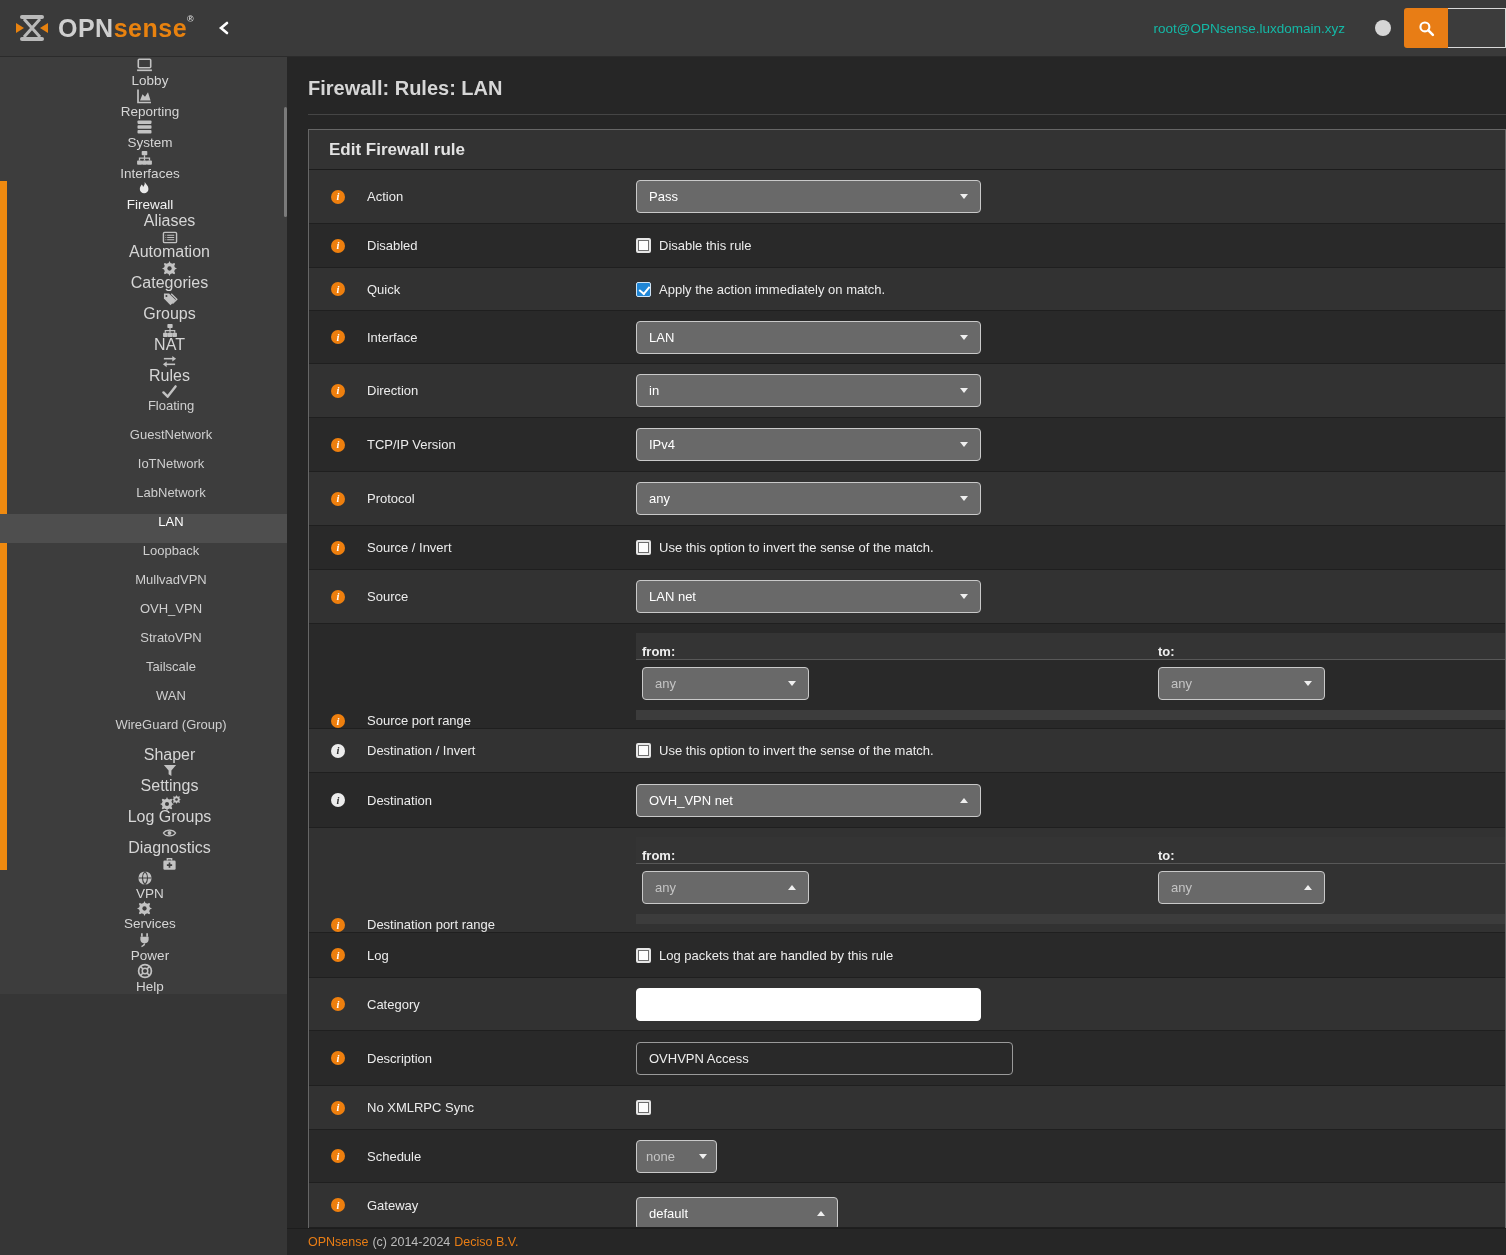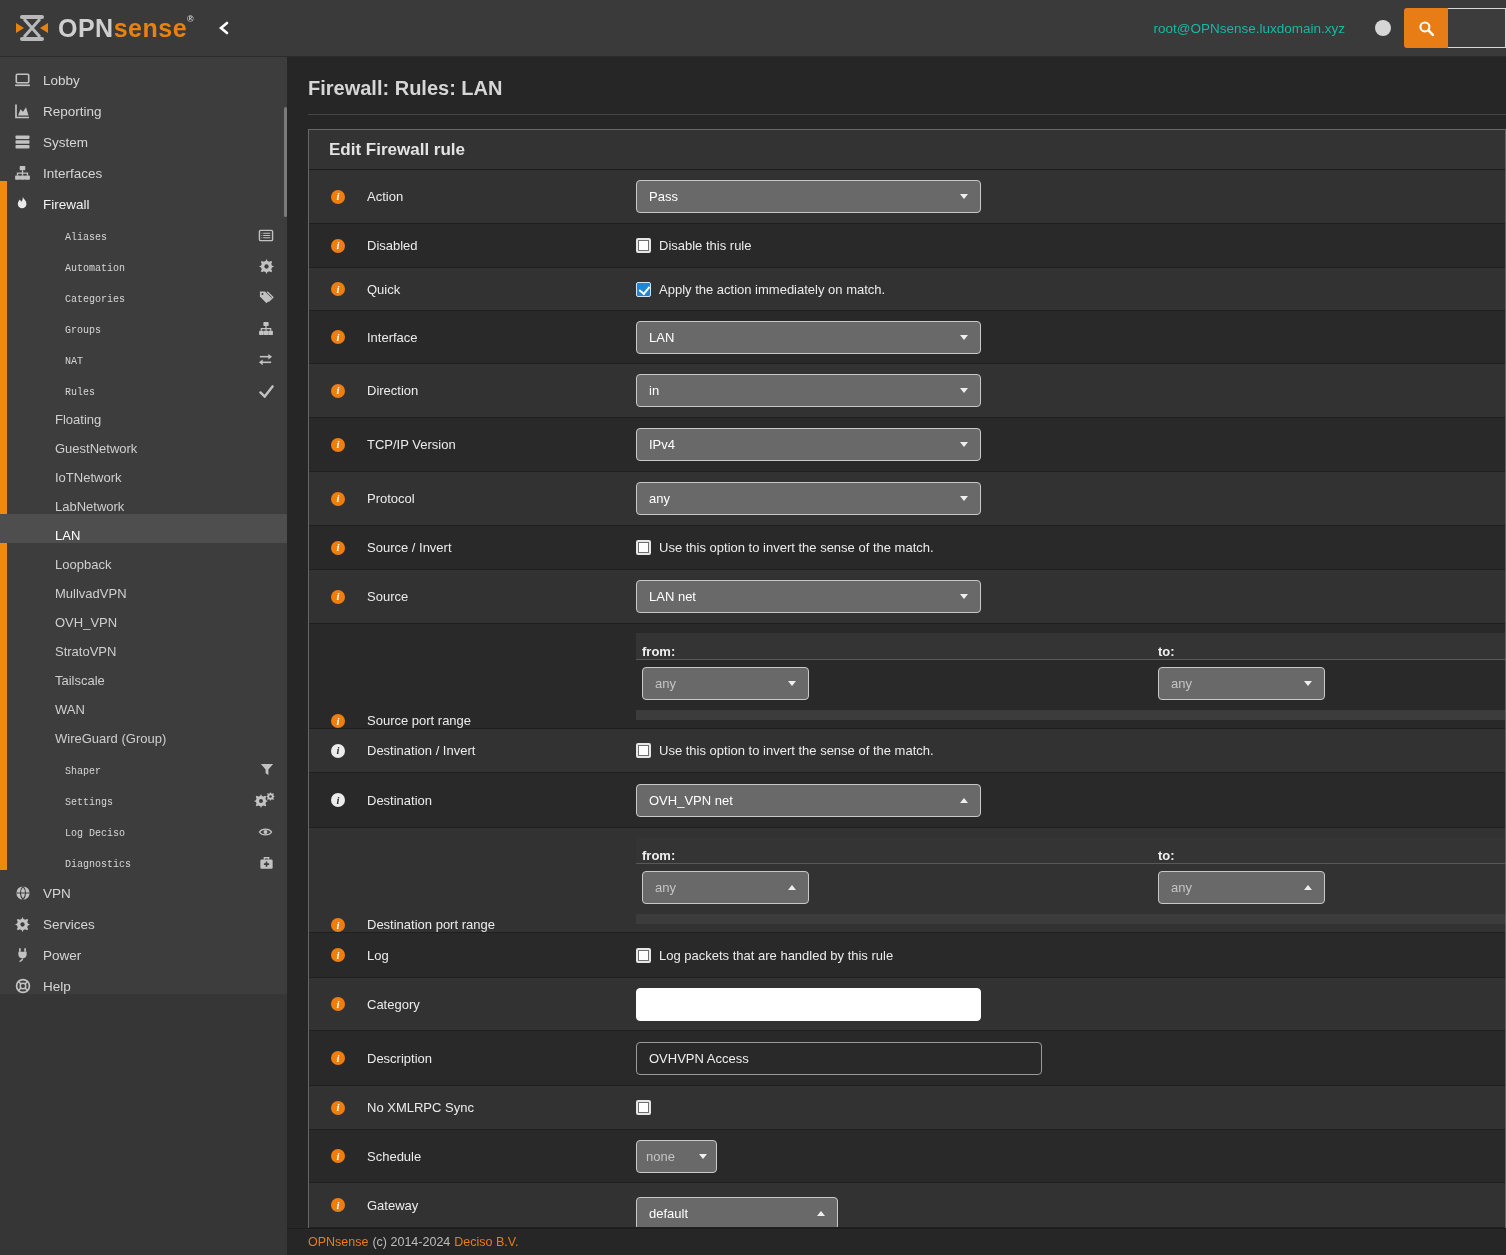--- a/index.html
+++ b/index.html
@@ -21,24 +21,24 @@
   .topbar-right { margin-left:auto; display:flex; align-items:center; }
   .username { color:#14b8a6; font-size:13.5px; margin-right:30px; }
   .status-dot { width:16px; height:16px; border-radius:50%; background:#d6d6d6; margin-right:13px; }
   .search-btn { width:44px; height:40px; background:#e87d15; border-radius:3px 0 0 3px;
                 display:flex; align-items:center; justify-content:center; cursor:pointer;}
   .search-input { width:58px; height:40px; background:#3c3c3c; border:1px solid #d8d8d8;
                   border-left:none; color:#eee; font-size:13px; padding:0 6px; outline:none;}
   
   .sidebar { position:absolute; top:57px; left:0; width:287px; bottom:0; background:#363636; }
   .menu { background:#3d3d3d; padding-top:0; }
-  .side-item { display:flex; align-items:flex-end; cursor:pointer; color:#d6d6d6; position:relative;}
+  .side-item { display:flex; align-items:center; cursor:pointer; color:#d6d6d6; position:relative;flex-direction:column;}
   .lvl1 { height:31px; padding-left:13px; font-size:13.5px; }
   .lvl1 .sicon { width:19px; margin-right:11px; display:flex; justify-content:center; color:#c2c2c2;}
-  .lvl2 { height:31px; padding-left:65px; padding-right:13px; font-size:10px; justify-content:space-between;font-family:Liberation Mono, monospace;}
+  .lvl2 { height:31px; padding-left:65px; padding-right:13px; font-size:16px; justify-content:space-between;}
   .lvl2 .sicon-r { color:#c2c2c2; display:flex; }
   .lvl3 { height:29px; padding-left:55px; font-size:13px; color:#cfcfcf; }
   .lvl3.active { background:#4e4e4e; color:#fff; }
   .fw-section { position:relative; }
   .fw-section .stripe { position:absolute; left:0; top:0; bottom:0; width:7px; background:#ef8a10; }
   .fw-label { color:#f2f2f2; }
   .side-scrollthumb { position:absolute; right:0; top:50px; width:3px; height:110px; background:#7a7a7a; border-radius:2px;}
   
   .main { position:absolute; left:287px; top:57px; right:0; bottom:0; background:#262626; }
   .page-title { margin:20px 0 0 21px; font-size:20px; font-weight:700; color:#d6d6d6; }
@@ -82,21 +82,21 @@
   .pr { width:100%; }
   .pr-head { display:flex; height:27px; align-items:flex-end; margin-top:9px; background:#343434;
              border-bottom:1px solid #585858; font-size:13px; font-weight:700; color:#efefef;}
   .pr-col1 { width:516px; flex:none; padding-left:6px; }
   .pr-col2 { flex:1; padding-left:6px; }
   .pr-body { display:flex; margin-top:7px; }
   .pr-scroll { height:10px; background:#3c3c3c; margin-top:10px; width:100%; cursor:pointer;}
   
   .input-white { width:345px; height:33px; background:#fff; border:1px solid #fff; border-radius:4px;
                  padding:0 10px; font-size:13px; color:#222; outline:none;}
-  .input-dark { width:406px; height:33px; background:transparent; border:1px solid #9a9a9a; border-radius:4px;
+  .input-dark { width:377px; height:33px; background:transparent; border:1px solid #9a9a9a; border-radius:4px;
                 padding:0 12px; font-size:13px; color:#eee; outline:none;}
   
   .footer { position:absolute; left:287px; right:0; bottom:0; height:27px; background:#262626;
             border-top:1px solid #1d1d1d; display:flex; align-items:flex-start; padding:6px 0 0 21px;
             font-size:12.5px; color:#bdbdbd; gap:4px; }
   .footer a { color:#e87d15; text-decoration:none; cursor:pointer; }
 </style>
 </head>
 <body>
 
@@ -302,21 +302,21 @@
               <path d="M8 0l1 2.2a6 6 0 0 1 1.8.75L13 2l1 1-.95 2.2a6 6 0 0 1 .75 1.8L16 8l-2.2 1a6 6 0 0 1-.75 1.8L14 13l-1 1-2.2-.95a6 6 0 0 1-1.8.75L8 16l-1-2.2a6 6 0 0 1-1.8-.75L3 14l-1-1 .95-2.2a6 6 0 0 1-.75-1.8L0 8l2.2-1a6 6 0 0 1 .75-1.8L2 3l1-1 2.2.95A6 6 0 0 1 7 2.2z" fill="currentColor"></path>
               <circle cx="8" cy="8" r="2.3" fill="#3d3d3d"></circle>
             </svg>
           <svg width="9" height="9" viewBox="0 0 16 16" style="position:absolute;left:12px;top:0;">
               <path d="M8 0l1 2.2a6 6 0 0 1 1.8.75L13 2l1 1-.95 2.2a6 6 0 0 1 .75 1.8L16 8l-2.2 1a6 6 0 0 1-.75 1.8L14 13l-1 1-2.2-.95a6 6 0 0 1-1.8.75L8 16l-1-2.2a6 6 0 0 1-1.8-.75L3 14l-1-1 .95-2.2a6 6 0 0 1-.75-1.8L0 8l2.2-1a6 6 0 0 1 .75-1.8L2 3l1-1 2.2.95A6 6 0 0 1 7 2.2z" fill="currentColor"></path>
               <circle cx="8" cy="8" r="2.3" fill="#3d3d3d"></circle>
             </svg>
         </span>
       </div>
       <div class="side-item lvl2">
-        <span>Log Deciso</span>
+        <span>Log Groups</span>
         <span class="sicon-r">
           <svg width="17" height="14" viewBox="0 0 16 16">
               <path d="M1 8C4 3.6 12 3.6 15 8c-3 4.4-11 4.4-14 0z" fill="none" stroke="currentColor" stroke-width="1.5"></path>
               <circle cx="8" cy="8" r="2.2" fill="currentColor"></circle>
             </svg>
         </span>
       </div>
       <div class="side-item lvl2">
         <span>Diagnostics</span>
         <span class="sicon-r">

